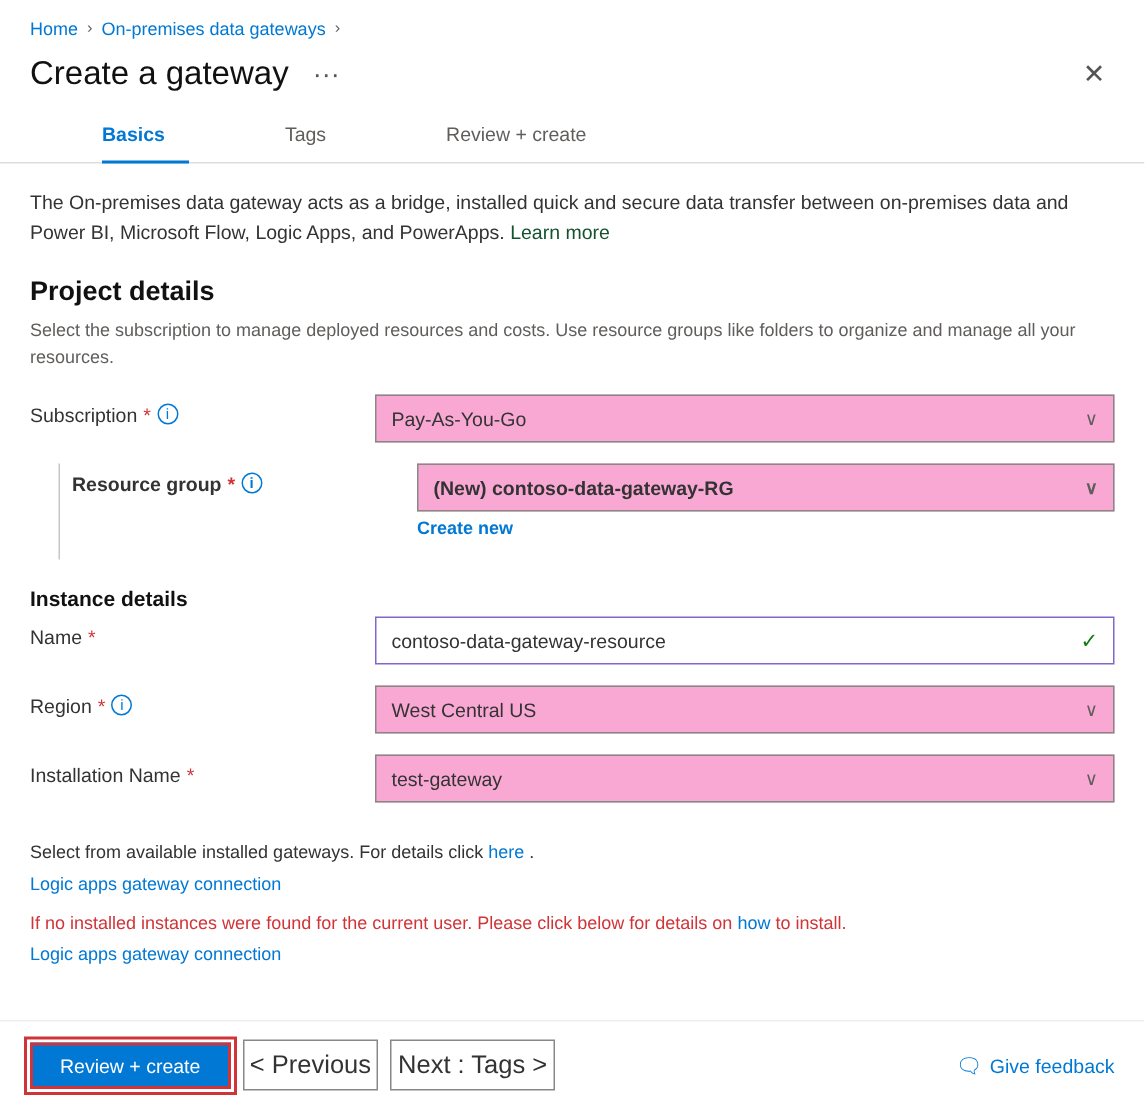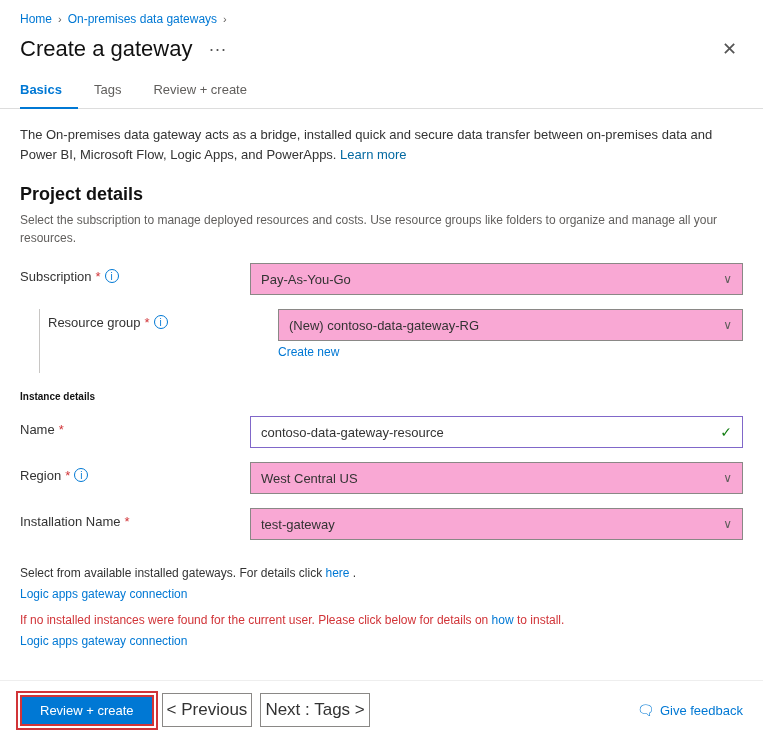--- a/index.html
+++ b/index.html
@@ -9,62 +9,62 @@
     .breadcrumb span { color: #605e5c; }
     .breadcrumb a { color: #0078d4; text-decoration: none; }
     .breadcrumb-sep { color: #605e5c; font-size: 11px; }
 
     .page-header { display: flex; align-items: center; justify-content: space-between; padding: 4px 20px 12px; }
     .page-title { font-size: 22px; font-weight: 300; color: #111; }
     .ellipsis-btn { background: none; border: none; cursor: pointer; font-size: 18px; color: #555; padding: 2px 6px; }
     .close-btn { background: none; border: none; cursor: pointer; font-size: 18px; color: #555; padding: 2px 6px; }
 
     .tabs { display: flex; gap: 0; border-bottom: 1px solid #ddd; padding: 0 20px; margin-bottom: 16px; }
-    .tab { padding: 8px 16px 10px; cursor: pointer; font-size: 13px; color: #605e5c; border-bottom: 2px solid transparent; margin-bottom: -1px; text-decoration: none; }
+    .tab { padding: 8px 16px 10px; cursor: pointer; font-size: 13px; color: #605e5c; border-bottom: 2px solid transparent; margin-bottom: -1px; text-decoration: none; margin-left: 48px; }
     .tab.active { color: #0078d4; border-bottom: 2px solid #0078d4; font-weight: 600; }
     .tab:first-child { padding-left: 0; }
 
     .content { padding: 0 20px; }
 
     .description { font-size: 13px; color: #333; line-height: 1.5; margin-bottom: 20px; }
-    .description a { color: #0369a1; text-decoration: none; }
+    .description a { color: #14532d; text-decoration: none; }
 
     .section-title { font-size: 18px; font-weight: 600; color: #111; margin-bottom: 6px; }
     .section-desc { font-size: 12px; color: #605e5c; line-height: 1.5; margin-bottom: 16px; }
 
     .form-row { display: flex; align-items: flex-start; margin-bottom: 14px; }
     .form-label { width: 230px; font-size: 13px; color: #333; padding-top: 6px; display: flex; gap: 4px; flex-shrink: 0; }
     .form-label .required { color: #d13438; }
     .form-label .info-icon { color: #0078d4; font-size: 12px; cursor: pointer; border: 1px solid #0078d4; border-radius: 50%; width: 14px; height: 14px; display: inline-flex; align-items: center; justify-content: center; font-style: normal; font-size: 10px; }
     .form-control { flex: 1; }
 
     .select-box { display: flex; align-items: center; justify-content: space-between; border: 1px solid #8a8886; padding: 5px 10px; cursor: pointer; background: #f9a8d4; font-size: 13px; color: #333; min-height: 32px; }
     .select-box .chevron { color: #605e5c; font-size: 12px; }
 
     .input-box { display: flex; align-items: center; justify-content: space-between; border: 1px solid #8067c9; padding: 5px 10px; background: #fff; font-size: 13px; color: #333; min-height: 32px; gap: 40px; }
     .input-box .check { color: #107c10; font-size: 14px; }
 
     .create-new-link { color: #0078d4; text-decoration: none; font-size: 12px; display: block; margin-top: 4px; }
 
     .section-divider { margin: 18px 0; }
-    .section-divider-title { font-size: 10px; font-weight: 600; color: #111; margin-bottom: 14px; }
+    .section-divider-title { font-size: 14px; font-weight: 600; color: #111; margin-bottom: 4px; }
 
     .help-text { font-size: 12px; color: #333; margin-top: 24px; line-height: 1.5; }
     .help-text a { color: #0078d4; text-decoration: none; }
     .gateway-link { color: #0078d4; text-decoration: none; font-size: 12px; display: block; margin-top: 3px; }
 
     .warning-text { font-size: 12px; color: #d13438; margin-top: 8px; line-height: 1.5; }
     .warning-text a { color: #0078d4; text-decoration: none; }
 
     .footer { position: absolute; bottom: 0; left: 0; right: 0; padding: 12px 20px; display: flex; align-items: center; gap: 8px; border-top: 1px solid #eee; background: #fff; }
     .btn-review { background: #0078d4; color: #fff; border: 2px solid #d13438; padding: 6px 18px; font-size: 13px; cursor: pointer; font-weight: 400; outline: 2px solid #d13438; outline-offset: 2px; }
     .btn-nav { background: #fff; color: #333; border: 1px solid #8a8886; padding: 6px 4px; font-size: 17px; cursor: pointer; }
     .feedback-btn { margin-left: auto; background: none; border: none; color: #0078d4; font-size: 13px; cursor: pointer; display: flex; align-items: center; gap: 5px; }
 
-    .sub-indent { display: flex; margin-bottom: 14px; }
+    .sub-indent { display: flex; margin-bottom: 14px; font-weight: bold; }
     .sub-indent-spacer { width: 28px; flex-shrink: 0; display: flex; flex-direction: column; align-items: center; padding-top: 0; }
     .sub-indent-line { width: 1px; background: #c8c6c4; flex: 1; margin-left: 10px; }
   </style>
 </head>
 <body>
 
 <div class="breadcrumb">
   <a href="#">Home</a>
   <span class="breadcrumb-sep">›</span>
   <a href="#">On-premises data gateways</a>

